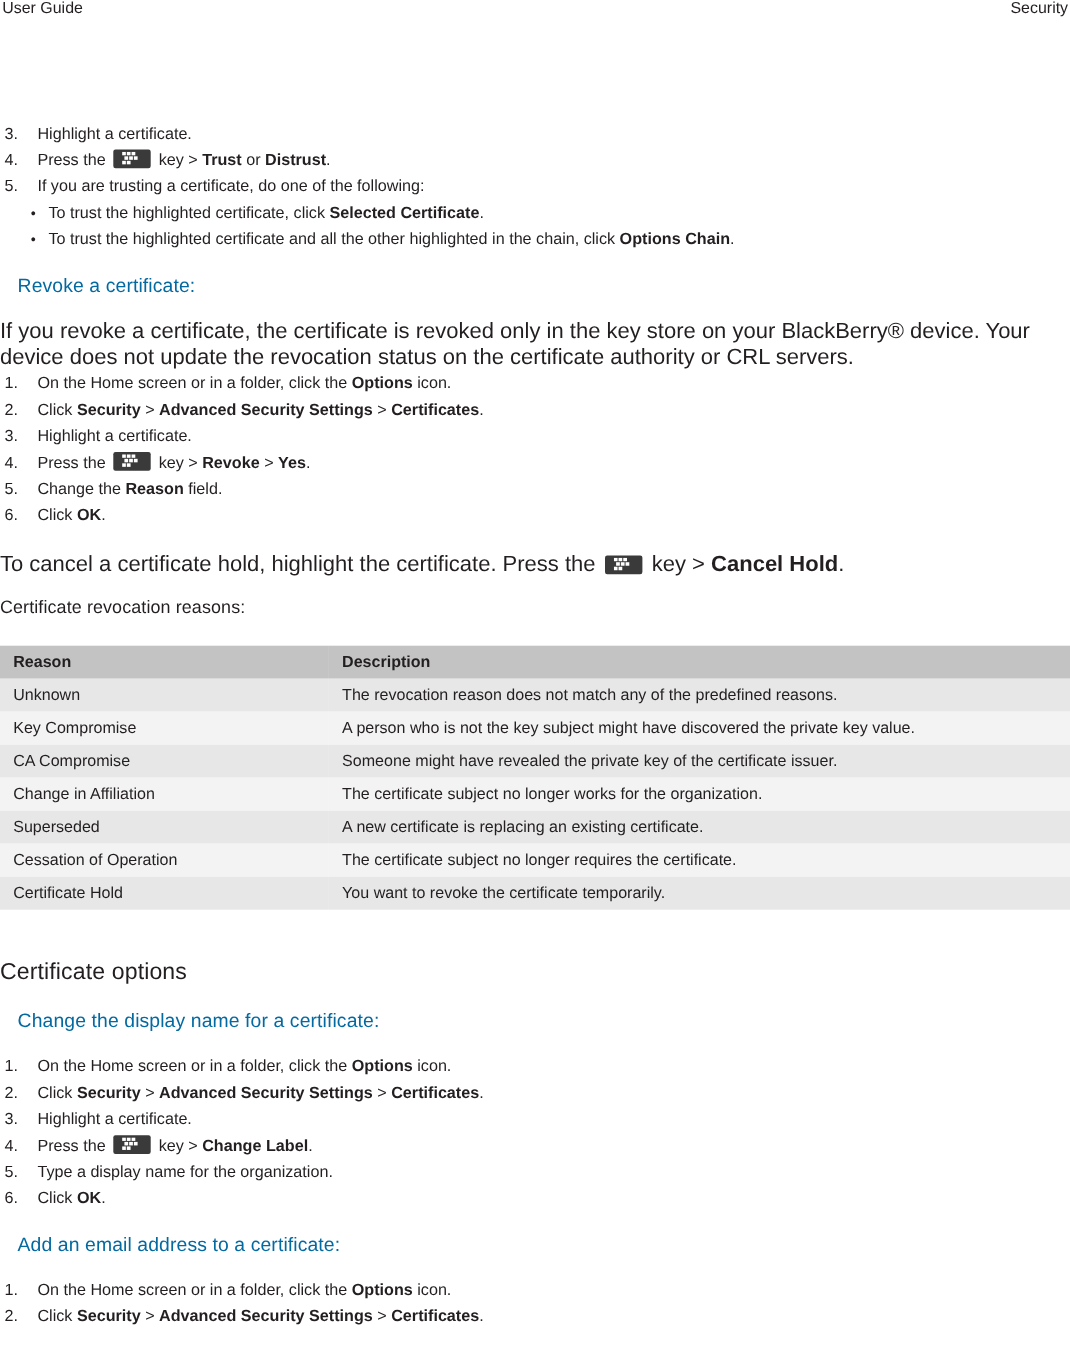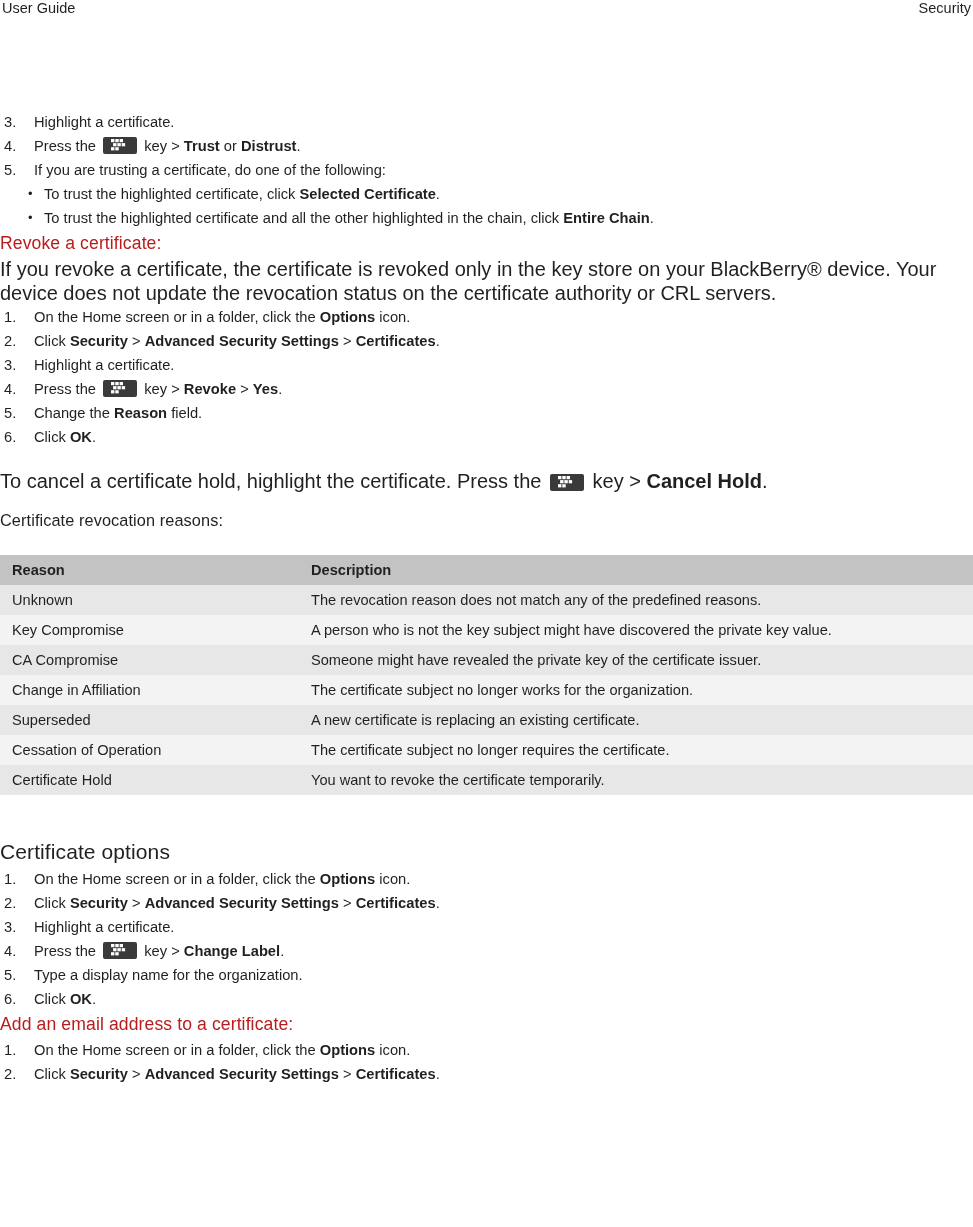--- a/index.html
+++ b/index.html
@@ -95,26 +95,26 @@
   
   h1.section-head {
     margin: 0;
     font-weight: 400;
     font-size: 21px;
     line-height: 30px;
     letter-spacing: 0.1px;
     color: #231f20;
   }
   h2.sub-head {
-    margin: 0;
+    margin: 16px;
     font-weight: 400;
     font-size: 17.6px;
     line-height: 27px;
     letter-spacing: 0.1px;
-    color: #b91c1c;
+    color: #0369a1;
   }
   h3.minor-head {
     margin: 0;
     font-weight: 400;
     font-size: 16.3px;
     line-height: 26px;
     letter-spacing: 0.1px;
     color: #231f20;
   }
 
@@ -207,21 +207,21 @@
     </li>
   </ul>
 
   <ul class="blist">
     <li>
       <span class="bullet">•</span>
       <span>To trust the highlighted certificate, click </span><strong>Selected Certificate</strong><span>.</span>
     </li>
     <li>
       <span class="bullet">•</span>
-      <span>To trust the highlighted certificate and all the other highlighted in the chain, click </span><strong>Entire Chain</strong><span>.</span>
+      <span>To trust the highlighted certificate and all the other highlighted in the chain, click </span><strong>Options Chain</strong><span>.</span>
     </li>
   </ul>
 
   <h2 class="sub-head">Revoke a certificate:</h2>
   <p class="body">If you revoke a certificate, the certificate is revoked only in the key store on your BlackBerry® device. Your device does not update the revocation status on the certificate authority or CRL servers.</p>
 
   <ul class="olist">
     <li>
       <span class="marker">1.</span>
       <span>On the Home screen or in a folder, click the </span><strong>Options</strong><span> icon.</span>
@@ -313,20 +313,21 @@
         <td class="col-desc">You want to revoke the certificate temporarily.</td>
       </tr>
     </tbody>
   </table>
 
   <div class="spacer-20"></div>
   <div class="spacer-22"></div>
 
   <h1 class="section-head">Certificate options</h1>
 
+  <h2 class="sub-head">Change the display name for a certificate:</h2>
 
   <ul class="olist">
     <li>
       <span class="marker">1.</span>
       <span>On the Home screen or in a folder, click the </span><strong>Options</strong><span> icon.</span>
     </li>
     <li>
       <span class="marker">2.</span>
       <span>Click </span><strong>Security</strong><span> &gt; </span><strong>Advanced Security Settings</strong><span> &gt; </span><strong>Certificates</strong><span>.</span>
     </li>

